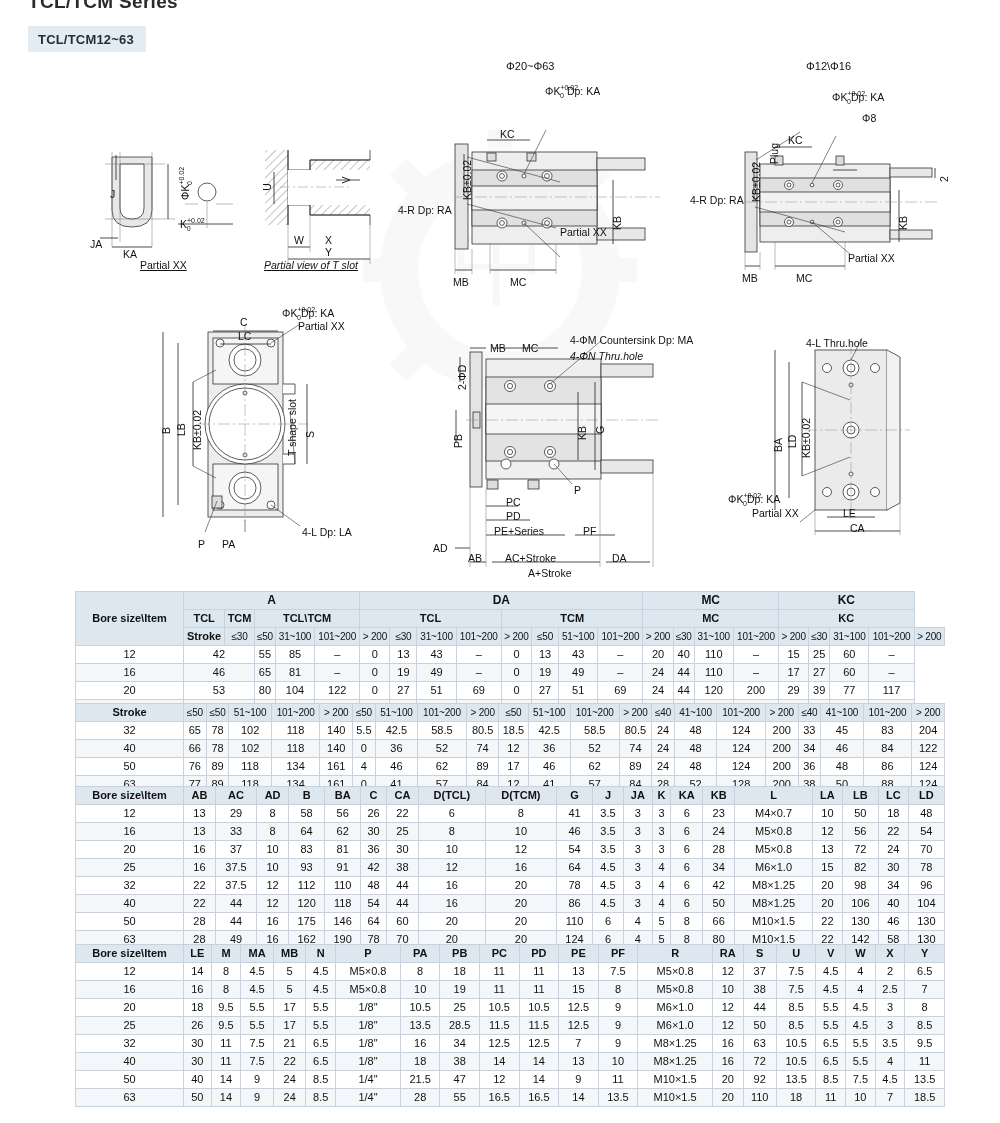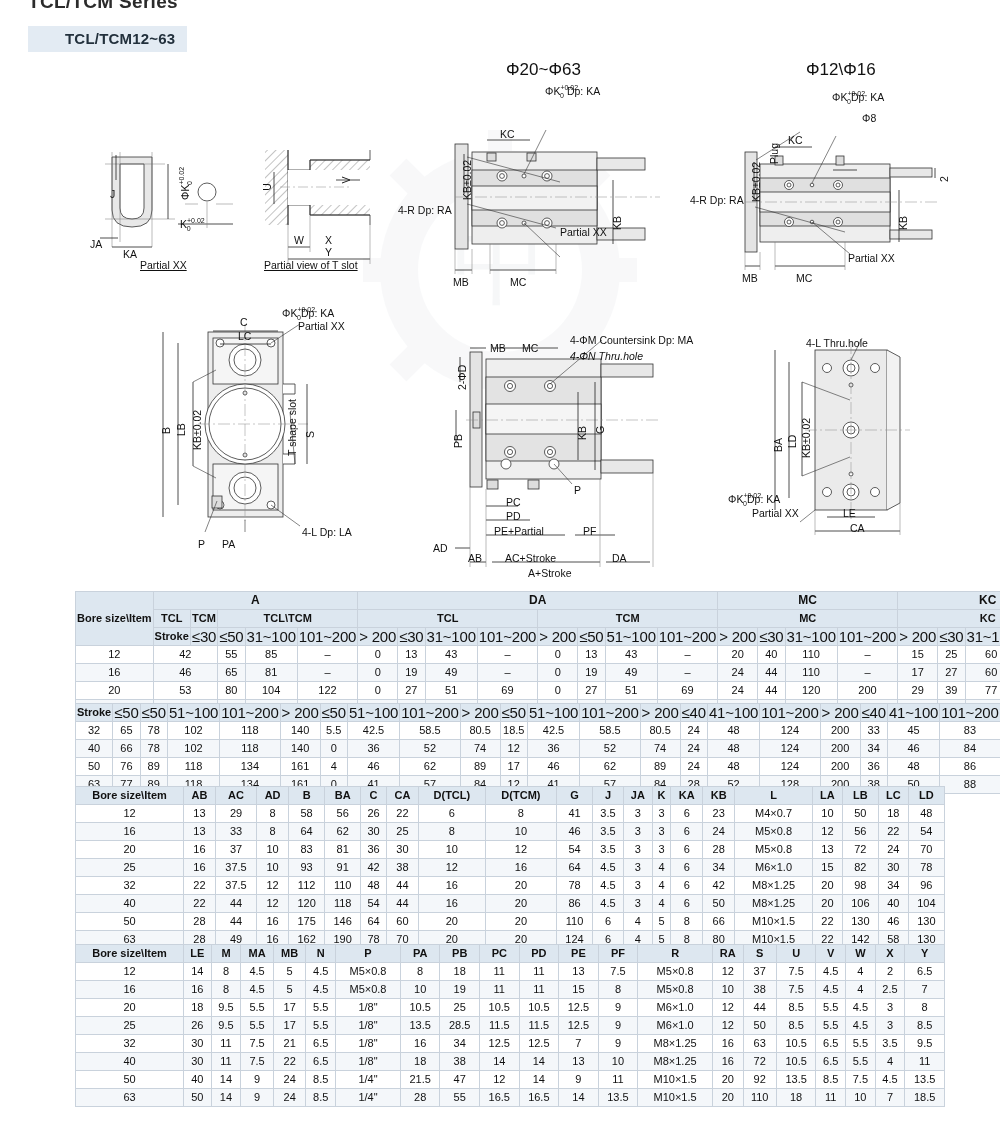--- a/index.html
+++ b/index.html
@@ -17,52 +17,52 @@
   .page-title {
     position:absolute; left:28px; top:-9px;
     font-size:19px; font-weight:bold; letter-spacing:.3px;
     color:#2b2b2b; white-space:nowrap;
   }
   .sub-title-wrap {
     position:absolute; left:28px; top:26px;
     background:#e3ebf3;
     padding:4px 12px 4px 10px;
   }
-  .sub-title { font-size:15px; font-weight:bold; color:#22303c; letter-spacing:.2px;margin-left:27px; }
+  .sub-title { font-size:13px; font-weight:bold; color:#22303c; letter-spacing:.2px; }
 
   
   .watermark {
     position:absolute; left:0; top:90px; width:1000px; height:480px;
     pointer-events:none; opacity:.18;
   }
 
   
   .draw-layer { position:absolute; left:0; top:52px; width:1000px; height:520px; }
   .cap {
     position:absolute; font-size:10.5px; color:#111; white-space:nowrap;
   }
   .cap.ul { text-decoration:underline; }
-  .cap.big { font-size:17px; }
+  .cap.big { font-size:11px; }
   .cap.vert { transform:rotate(-90deg); transform-origin:left top; }
 
   
   .tbl-wrap { position:absolute; left:75px; width:870px; }
   table.t {
     border-collapse:collapse; width:870px;
     font-size:11px; color:#111; background:#fff;
   }
   table.t th, table.t td {
     border:1px solid #c9d2dc;
     text-align:center; padding:1px 1px;
     height:17px; line-height:15px;
     white-space:nowrap;
   }
   table.t th { background:#dde7f0; font-weight:bold; font-size:11px; }
   table.t th.grp { font-size:12px; }
-  table.t th.small { font-size:15px; font-weight:normal; letter-spacing:-.2px; }
+  table.t th.small { font-size:10px; font-weight:normal; letter-spacing:-.2px; }
   table.t td.lbl, table.t th.lbl {
     background:#dde7f0; font-weight:bold; text-align:center; font-size:11px;
   }
   table.t tr.alt td { background:#f4f7fa; }
 </style>
 </head>
 <body>
 
 <div class="page-title">TCL/TCM Series</div>
 <div class="sub-title-wrap">
@@ -348,21 +348,21 @@
       <line x1="851" y1="308" x2="862" y2="286" stroke="#333" stroke-width="0.6"></line>
       <line x1="802" y1="330" x2="850" y2="348" stroke="#333" stroke-width="0.6"></line>
       <line x1="802" y1="424" x2="850" y2="405" stroke="#333" stroke-width="0.6"></line>
       <line x1="815" y1="458" x2="800" y2="470" stroke="#333" stroke-width="0.6"></line>
     </g>
   </g>
 </svg>
 
 
 <span class="cap ul" style="left:140px; top:207px;">Partial XX</span>
-<span class="cap ul" style="left:264px; top:207px;">Partial view of T slot</span>
+<span class="cap ul" style="left:264px; top:207px;font-style:italic;">Partial view of T slot</span>
 <span class="cap big" style="left:506px; top:8px;">Φ20~Φ63</span>
 <span class="cap big" style="left:806px; top:8px;">Φ12\Φ16</span>
 
 <span class="cap" style="left:110px; top:136px;">J</span>
 <span class="cap" style="left:90px; top:186px;">JA</span>
 <span class="cap" style="left:123px; top:196px;">KA</span>
 <span class="cap vert" style="left:178px; top:148px;">ΦK<sup style="font-size:7px">+0.02</sup><sub style="font-size:7px; margin-left:-18px">0</sub></span>
 <span class="cap" style="left:180px; top:165px;">K<sup style="font-size:7px">+0.02</sup><sub style="font-size:7px; margin-left:-18px">0</sub></span>
 
 <span class="cap" style="left:263px; top:129px; transform:rotate(-90deg);">U</span>
@@ -409,21 +409,21 @@
 <span class="cap" style="left:522px; top:290px;">MC</span>
 <span class="cap vert" style="left:456px; top:338px;">2-ΦD</span>
 <span class="cap vert" style="left:452px; top:396px;">PB</span>
 <span class="cap vert" style="left:576px; top:388px;">KB</span>
 <span class="cap vert" style="left:594px; top:382px;">G</span>
 <span class="cap" style="left:570px; top:282px;">4-ΦM Countersink Dp: MA</span>
 <span class="cap" style="left:570px; top:298px;font-style:italic;">4-ΦN Thru.hole</span>
 <span class="cap" style="left:574px; top:432px;">P</span>
 <span class="cap" style="left:506px; top:444px;">PC</span>
 <span class="cap" style="left:506px; top:458px;">PD</span>
-<span class="cap" style="left:494px; top:473px;">PE+Partial</span>
+<span class="cap" style="left:494px; top:473px;">PE+Series</span>
 <span class="cap" style="left:583px; top:473px;">PF</span>
 <span class="cap" style="left:433px; top:490px;">AD</span>
 <span class="cap" style="left:468px; top:500px;">AB</span>
 <span class="cap" style="left:505px; top:500px;">AC+Stroke</span>
 <span class="cap" style="left:612px; top:500px;">DA</span>
 <span class="cap" style="left:528px; top:515px;">A+Stroke</span>
 
 <span class="cap" style="left:806px; top:285px;">4-L Thru.hole</span>
 <span class="cap vert" style="left:772px; top:400px;">BA</span>
 <span class="cap vert" style="left:786px; top:396px;">LD</span>
@@ -619,21 +619,21 @@
           <td>42.5</td>
           <td>58.5</td>
           <td>80.5</td>
           <td>24</td>
           <td>48</td>
           <td>124</td>
           <td>200</td>
           <td>33</td>
           <td>45</td>
           <td>83</td>
-          <td>121</td>
+          <td>204</td>
         </tr>
         <tr class="alt">
           <td>40</td>
           <td>66</td>
           <td>78</td>
           <td>102</td>
           <td>118</td>
           <td>140</td>
           <td>0</td>
           <td>36</td>

